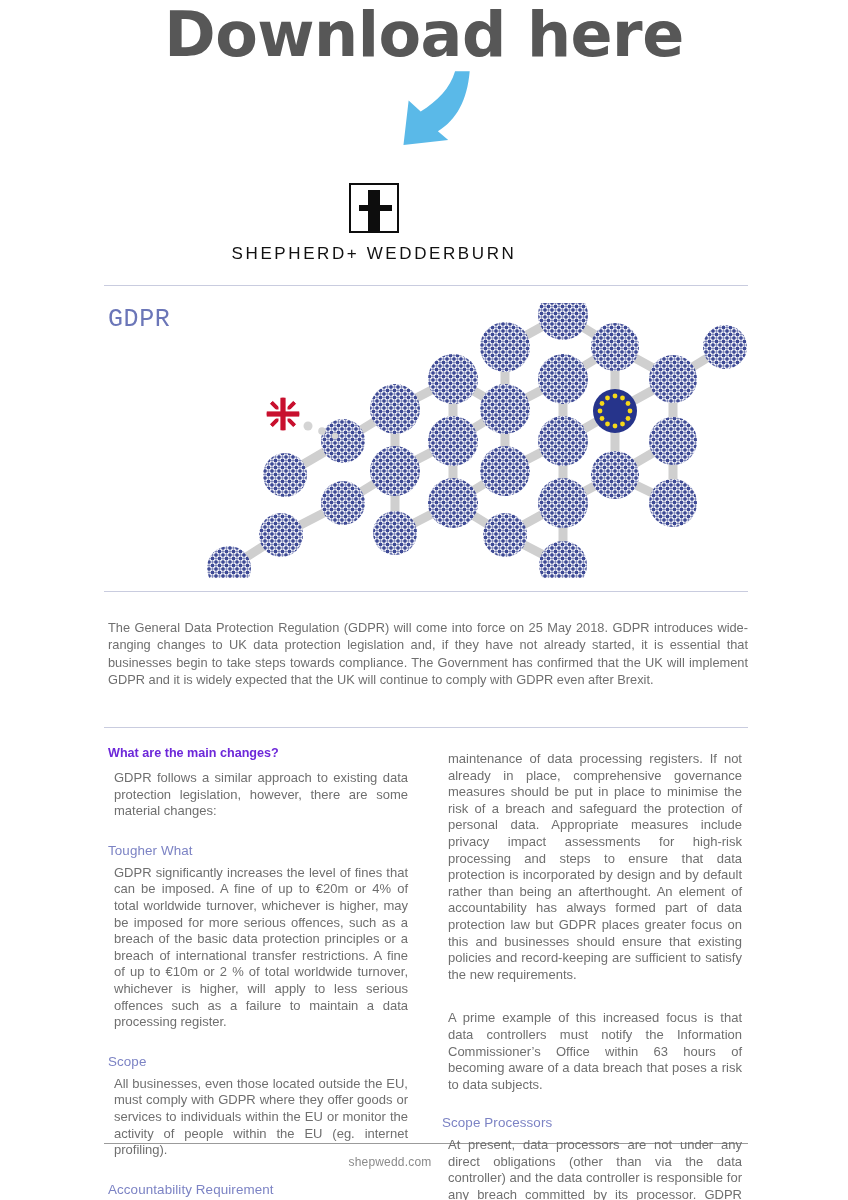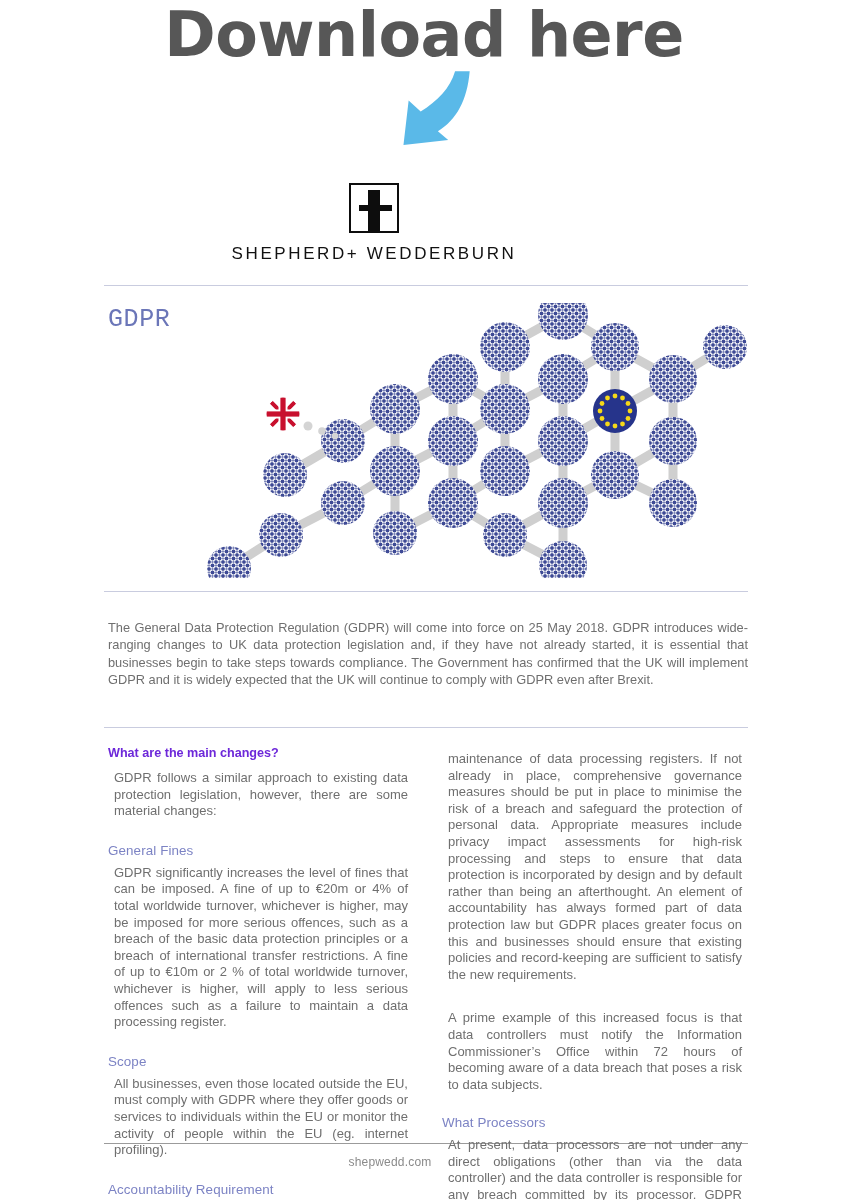--- a/index.html
+++ b/index.html
@@ -362,41 +362,41 @@
 <div class="intro">The General Data Protection Regulation (GDPR) will come into force on 25 May 2018. GDPR introduces wide-ranging changes to UK data protection legislation and, if they have not already started, it is essential that businesses begin to take steps towards compliance. The Government has confirmed that the UK will implement GDPR and it is widely expected that the UK will continue to comply with GDPR even after Brexit.</div>
 
 <div class="columns">
 
   <div class="col">
     <p class="sec-title-bold">What are the main changes?</p>
     <p class="body-text">GDPR follows a similar approach to existing data protection legislation, however, there are some material changes:</p>
 
     <div class="gap"></div>
 
-    <p class="sec-title">General Fines</p>
+    <p class="sec-title">Tougher What</p>
     <p class="body-text">GDPR significantly increases the level of fines that can be imposed. A fine of up to €20m or 4% of total worldwide turnover, whichever is higher, may be imposed for more serious offences, such as a breach of the basic data protection principles or a breach of international transfer restrictions. A fine of up to €10m or 2 % of total worldwide turnover, whichever is higher, will apply to less serious offences such as a failure to maintain a data processing register.</p>
 
     <div class="gap"></div>
 
     <p class="sec-title">Scope</p>
     <p class="body-text">All businesses, even those located outside the EU, must comply with GDPR where they offer goods or services to individuals within the EU or monitor the activity of people within the EU (eg. internet profiling).</p>
 
     <div class="gap"></div>
 
     <p class="sec-title">Accountability Requirement</p>
   </div>
 
   <div class="col">
     <p class="body-text">maintenance of data processing registers. If not already in place, comprehensive governance measures should be put in place to minimise the risk of a breach and safeguard the protection of personal data. Appropriate measures include privacy impact assessments for high-risk processing and steps to ensure that data protection is incorporated by design and by default rather than being an afterthought. An element of accountability has always formed part of data protection law but GDPR places greater focus on this and businesses should ensure that existing policies and record-keeping are sufficient to satisfy the new requirements.</p>
 
     <div class="gap-sm"></div>
 
-    <p class="body-text">A prime example of this increased focus is that data controllers must notify the Information Commissioner’s Office within 72 hours of becoming aware of a data breach that poses a risk to data subjects.</p>
+    <p class="body-text">A prime example of this increased focus is that data controllers must notify the Information Commissioner’s Office within 63 hours of becoming aware of a data breach that poses a risk to data subjects.</p>
 
     <div class="gap-sm"></div>
 
-    <p class="sec-title">What Processors</p>
+    <p class="sec-title">Scope Processors</p>
     <p class="body-text">At present, data processors are not under any direct obligations (other than via the data controller) and the data controller is responsible for any breach committed by its processor. GDPR imposes specific obligations on data processors, including an obligation to implement appropriate security standards, ensure adequate record-keeping and inform the data controller of any breach.</p>
   </div>
 
 </div>
 
 <div class="footer">shepwedd.com</div>
 
 </body></html>

